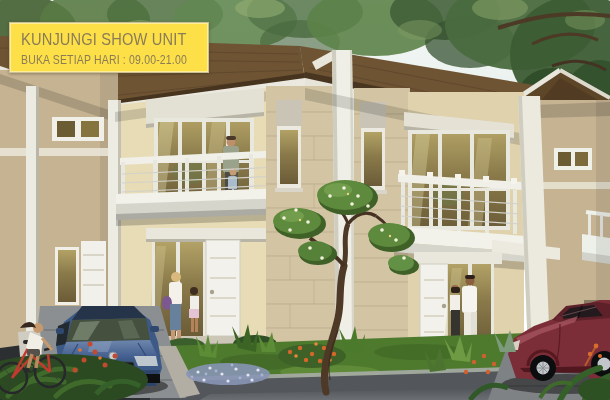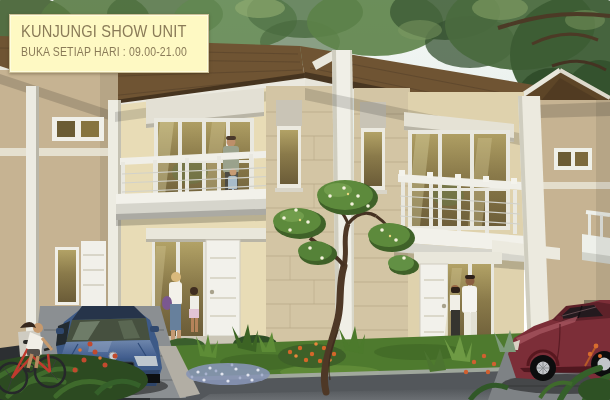--- a/index.html
+++ b/index.html
@@ -2,23 +2,23 @@
 <html><head>
 <meta charset="utf-8">
 <style>
   html,body{margin:0;padding:0;background:#ffffff;}
   .stage{
     position:relative;width:610px;height:400px;overflow:hidden;
     font-family:"Liberation Sans",sans-serif;
   }
   .stage svg{position:absolute;left:0;top:0;display:block;}
   .banner{
-    position:absolute;left:9px;top:14px;width:200px;height:59px;
+    position:absolute;left:9px;top:22px;width:200px;height:51px;
     box-sizing:border-box;padding:6px 0 0 11px;
-    background:#fef9c3;
+    background:#fde047;
     border:1px solid #cbbf96;
     box-shadow:0 1px 3px rgba(60,50,20,.4), inset 0 0 0 1px rgba(255,255,255,.45);
   }
   .banner-title{
     font-size:17px;line-height:21px;color:#8a7b58;font-weight:400;
     letter-spacing:.2px;white-space:nowrap;display:inline-block;
     transform:scaleX(.86);transform-origin:left center;
   }
   .banner-subtitle{
     font-size:12.5px;line-height:15px;color:#8a7b58;font-weight:400;

